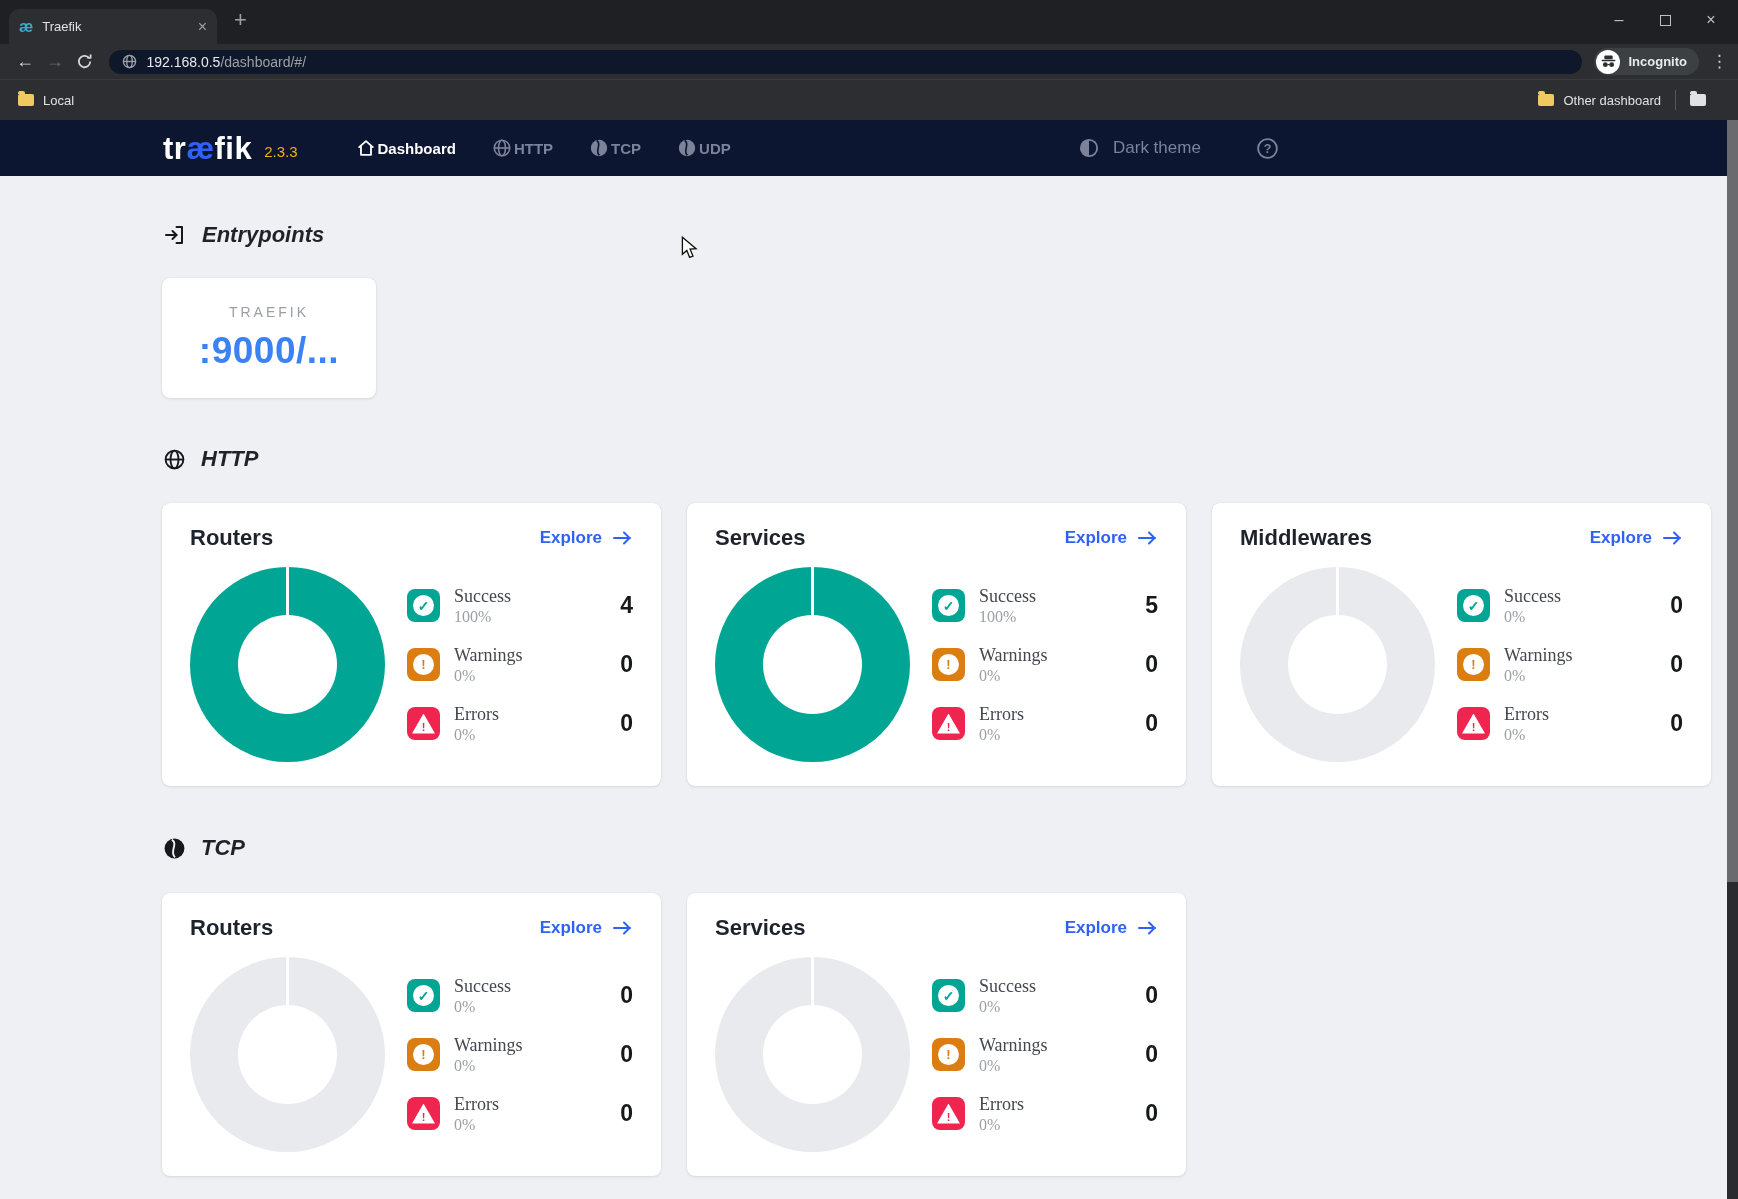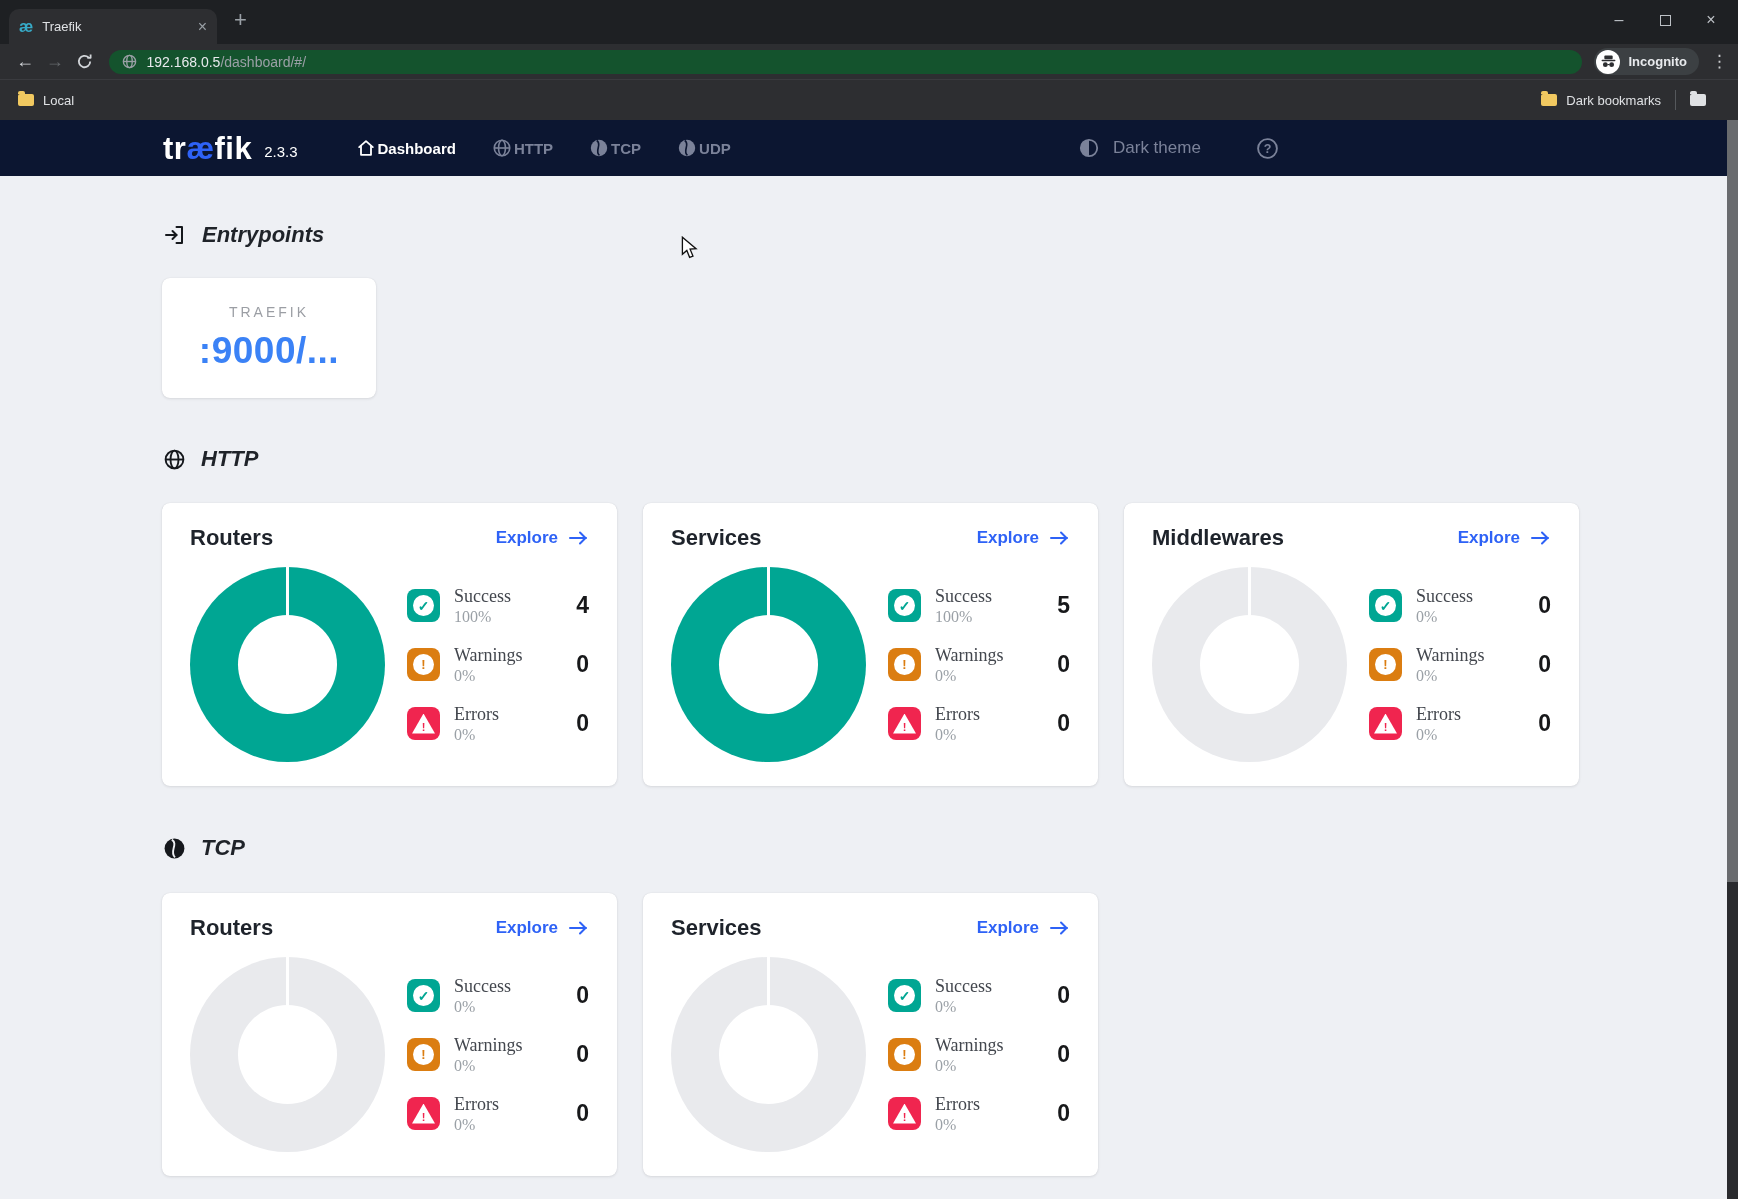--- a/index.html
+++ b/index.html
@@ -16,21 +16,21 @@
   .tab-close { color:#9aa0a6; font-size:16px; line-height:1; cursor:default; }
   .newtab { position:absolute; left:234px; top:7px; color:#9aa0a6; font-size:22px; font-weight:normal; }
   .wctl { position:absolute; top:0; right:4px; height:40px; display:flex; align-items:center; }
   .wbtn { width:46px; text-align:center; color:#bdc1c6; font-size:16px; display:flex; align-items:center; justify-content:center; height:40px; }
   .wmax-box { width:11px; height:11px; border:1.5px solid #bdc1c6; }
 
   .toolbar { position:absolute; top:44px; left:0; width:100%; height:35px; background:#2d2e31;
     display:flex; align-items:center; padding:0 10px; }
   .navbtn { width:30px; text-align:center; font-size:18px; color:#d2d5d9; }
   .navbtn.dim { color:#63666a; }
-  .urlbar { margin-left:10px; width:1482px; height:24px; border-radius:14px; background:#14532d;
+  .urlbar { margin-left:10px; width:1482px; height:24px; border-radius:14px; background:#0f172a;
     display:flex; align-items:center; padding:0 13px; gap:9px; }
   .url-host { color:#e8eaed; font-size:14px; }
   .url-path { color:#9aa0a6; font-size:14px; }
   .incog { margin-left:12px; height:27px; border-radius:14px; background:#3c4043; display:flex;
     align-items:center; padding:2px 12px 2px 2px; gap:8px; }
   .incog-circle { width:24px; height:24px; border-radius:50%; background:#fff; display:flex;
     align-items:center; justify-content:center; }
   .incog-label { color:#e8eaed; font-size:13px; font-weight:bold; }
   .dots { margin-left:12px; color:#c9cbce; font-size:17px; letter-spacing:0; }
 
@@ -42,21 +42,21 @@
     border-radius:2px 2px 0 0; background:inherit; }
   .folder.gray { background:#dfe1e4; }
   .bk-spacer { flex:1; }
   .bk-div { width:1px; height:20px; background:#55585c; margin:0 14px; }
 
   
   .appheader { position:absolute; top:120px; left:0; width:100%; height:56px; background:var(--navy);
     display:flex; align-items:center; padding-left:163px; }
   .logo { font-size:31px; font-weight:bold; color:#ffffff; letter-spacing:.5px; line-height:1; }
   .logo .ae { color:var(--accent); }
-  .version { color:#ffffff; font-size:15px; margin-left:12px; margin-top:6px; }
+  .version { color:#eab308; font-size:15px; margin-left:12px; margin-top:6px; }
   .mainnav { display:flex; margin-left:58px; gap:36px; align-items:center; }
   .nav-item { display:flex; gap:2px; align-items:center; font-size:15px; color:#7b8299;
     font-weight:bold; cursor:default; }
   .nav-item.active { color:#ffffff; }
   .right-tools { position:absolute; left:1078px; top:0; height:56px; display:flex;
     align-items:center; gap:13px; color:#7b8299; font-size:17px; }
   .help-wrap { margin-left:42px; display:flex; align-items:center; }
 
   
   .content { position:absolute; top:176px; left:0; width:1727px; height:1023px; background:#eef0f4; }
@@ -69,21 +69,21 @@
   .ep-cards { position:absolute; top:102px; left:162px; display:flex; gap:24px; }
   .ecard { width:214px; height:120px; background:#fff; border-radius:8px;
     box-shadow:0 1px 3px rgba(25,30,40,.10), 0 0 1px rgba(25,30,40,.12);
     display:flex; flex-direction:column; align-items:center; justify-content:center; gap:10px; }
   .ename { font-size:14px; letter-spacing:3px; color:#9b9ea4; }
   .evalue { font-size:37px; font-weight:bold; color:#3b82f6; letter-spacing:.5px; }
 
   .cards-row { position:absolute; display:flex; gap:26px; left:162px; }
   .http-cards { top:327px; }
   .tcp-cards { top:717px; }
-  .scard { width:455px; height:283px; background:#fff; border-radius:8px;
+  .scard { width:499px; height:283px; background:#fff; border-radius:8px;
     box-shadow:0 1px 3px rgba(25,30,40,.10), 0 0 1px rgba(25,30,40,.12);
     padding:22px 28px 0 28px; }
   .chead { display:flex; align-items:center; justify-content:space-between; }
   .ctitle { font-size:22px; font-weight:bold; color:#1e232b; }
   .explore { display:flex; align-items:center; gap:10px; color:var(--accent); font-size:17px;
     font-weight:bold; text-decoration:none; cursor:pointer; }
 
   .cbody { display:flex; align-items:center; margin-top:16px; }
   .donut { position:relative; width:195px; height:195px; border-radius:50%; flex:none; }
   .donut.filled { background:var(--success); }
@@ -172,21 +172,21 @@
   </div>
 
   <div class="bookmarksbar">
     <div class="bk">
       <span class="folder"></span>
       <span>Local</span>
     </div>
     <div class="bk-spacer"></div>
     <div class="bk">
       <span class="folder"></span>
-      <span>Dark bookmarks</span>
+      <span>Other dashboard</span>
     </div>
     <div class="bk-div"></div>
     <span class="folder gray" style="margin-right:14px"></span>
   </div>
 
   <div class="appheader">
     <div class="logo"><span>tr</span><span class="ae">æ</span><span>fik</span></div>
     <span class="version">2.3.3</span>
     <div class="mainnav">
       <div class="nav-item active">

